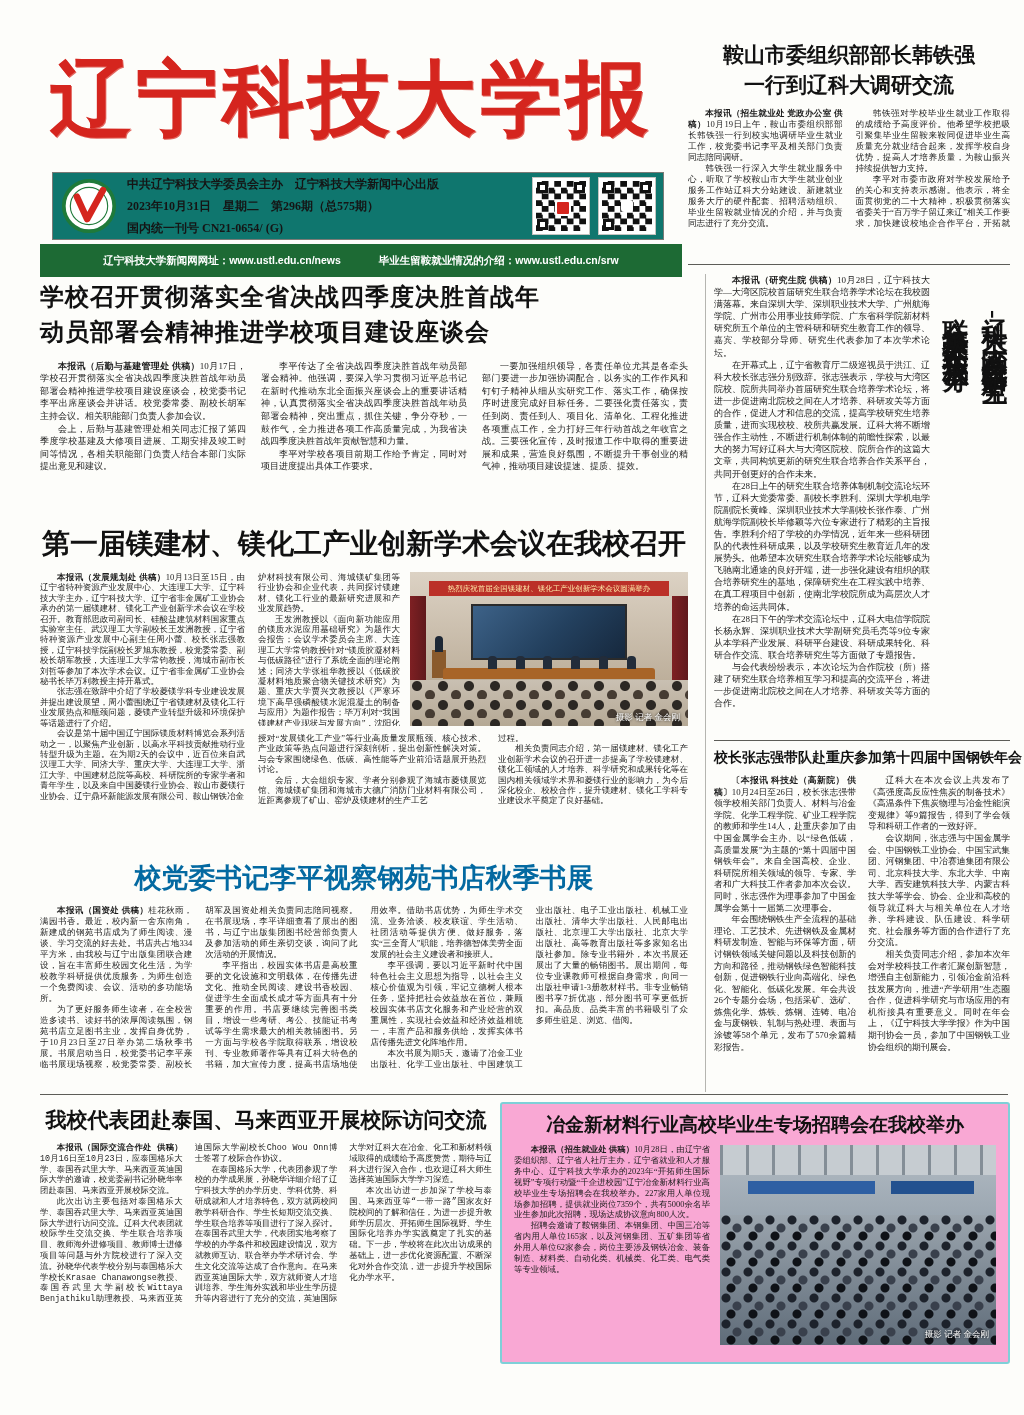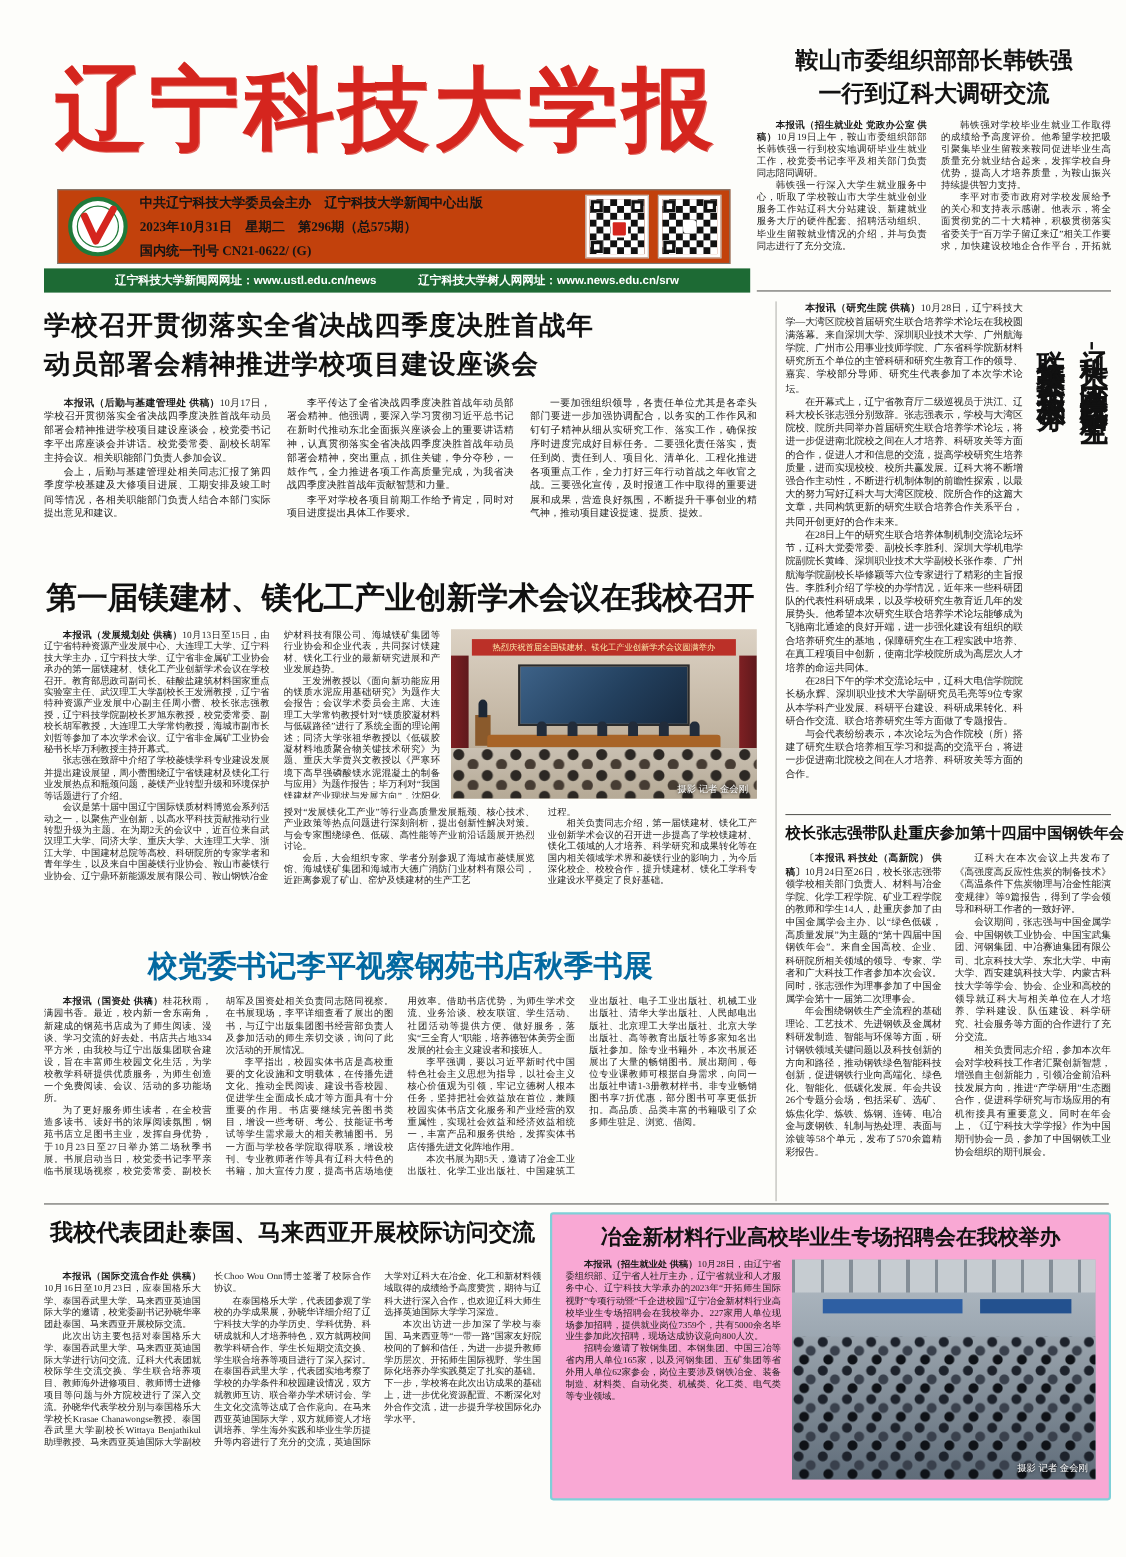--- a/index.html
+++ b/index.html
@@ -3,31 +3,31 @@
 <meta charset="utf-8">
 <style>
   html,body{margin:0;padding:0;background:#e8e8e4;}
   #page{position:relative;width:1024px;height:1415px;background:#fdfdfa;margin:0 auto;overflow:hidden;
         font-family:"Liberation Serif","DejaVu Serif",serif;color:#1c1c1c;}
   .abs{position:absolute;}
   
   .mast-title{left:50px;top:38px;width:616px;height:126px;font-size:82px;font-weight:900;color:#d5251e;
               letter-spacing:4px;line-height:124px;white-space:nowrap;text-shadow:1px 1px 0 #e2675f;}
   .info-box{left:52px;top:172px;width:612px;height:68px;border:1.5px solid #7a7a76;box-sizing:border-box;
-            display:flex;align-items:center;gap:10px;padding:4px 8px;background:#c2410c;}
+            display:flex;align-items:center;gap:10px;padding:4px 8px;background:#0f766e;}
   .logo{width:56px;height:56px;flex:0 0 auto;}
   .info-lines{flex:1;display:flex;flex-direction:column;gap:5px;}
   .il{font-size:12px;font-weight:700;color:#151515;white-space:nowrap;}
   .qr{position:relative;width:50px;height:50px;flex:0 0 auto;border:3px solid #fff;outline:1px solid #c4c4c0;
       background:conic-gradient(#111 25%,#fff 0 50%,#111 0 75%,#fff 0) 0 0/12.5px 12.5px;}
   .qr .eye{position:absolute;width:11px;height:11px;border:3px solid #111;background:#fff;box-sizing:border-box;}
   .qr .e1{left:1px;top:1px}.qr .e2{right:1px;top:1px}.qr .e3{left:1px;bottom:1px}
   .qr .dot{position:absolute;left:19px;top:19px;width:12px;height:12px;background:#fff;border-radius:3px;}
   .qr .dot.red{background:#d5251e;border:2px solid #fff;}
-  .green-bar{left:40px;top:244px;width:642px;height:22px;background:#1d6a34;color:#fff;display:flex;
+  .green-bar{left:40px;top:244px;width:642px;height:33px;background:#1d6a34;color:#fff;display:flex;
              justify-content:center;align-items:center;gap:38px;font-size:10.5px;font-weight:600;
              font-family:"Liberation Sans","DejaVu Sans",sans-serif;}
   
   .para{margin:0;text-indent:2em;text-align:justify;}
   .paras{display:contents;}
   .cont p:first-child{text-indent:0;}
   .lead{font-weight:700;}
   .body{overflow:hidden;}
   .rule{border-top:1px solid #5d5d58;height:0;}
   
@@ -81,21 +81,21 @@
   .art-steel .ht{font-size:14px;font-weight:900;text-align:right;color:#111;white-space:nowrap;}
   .art-steel .body{margin-top:8px;height:318px;column-count:2;column-gap:12px;font-size:8.8px;line-height:11.6px;}
   
   .art-book{left:40px;top:860px;width:648px;}
   .art-book .ht{font-size:27px;font-weight:900;text-align:center;color:#0369a1;}
   .art-book .body{margin-top:9px;height:170px;column-count:4;column-gap:13px;font-size:8.5px;line-height:11px;}
   .rule-mid{left:40px;top:1094px;width:968px;}
   
   .art-thai{left:40px;top:1106px;width:452px;}
   .art-thai .ht{font-size:21px;font-weight:900;text-align:center;color:#111;}
-  .art-thai .body{margin-top:22px;height:206px;column-count:3;column-gap:12px;font-size:8.4px;line-height:10.8px;}
+  .art-thai .body{margin-top:9px;height:206px;column-count:3;column-gap:12px;font-size:8.4px;line-height:10.8px;font-family:Liberation Mono, monospace;}
   
   .job-box{left:500px;top:1102px;width:510px;height:262px;border:2.5px solid #7fd0d8;border-radius:3px;
            box-sizing:border-box;padding:8px 12px;background:#f9a8d4;}
   .job-box .ht{font-size:19px;font-weight:900;text-align:center;color:#111;}
   .jb-flex{margin-top:7px;display:flex;gap:10px;}
   .jb-text{width:196px;height:198px;overflow:hidden;font-size:8.4px;line-height:10.9px;flex:0 0 auto;}
   .jb-photo{flex:1;height:200px;position:relative;overflow:hidden;
             background:linear-gradient(#b3bcc4 0%,#95a1ac 45%,#72808c 100%);}
   .jb-ceil{position:absolute;left:0;right:0;top:0;height:30px;
            background:repeating-linear-gradient(90deg,#848e97 0 3px,#c6ccd1 3px 26px);}
@@ -122,39 +122,39 @@
 
   <div class="abs info-box">
     <svg class="logo" viewBox="0 0 60 60">
       <circle cx="30" cy="30" r="27" fill="#fff" stroke="#1f7a3a" stroke-width="4"></circle>
       <circle cx="30" cy="30" r="20" fill="none" stroke="#1f7a3a" stroke-width="1.2"></circle>
       <path d="M17 20 L28 44 L45 13" stroke="#d5251e" stroke-width="7" fill="none" stroke-linecap="round" stroke-linejoin="round"></path>
     </svg>
     <div class="info-lines">
       <div class="il">中共辽宁科技大学委员会主办　辽宁科技大学新闻中心出版</div>
       <div class="il">2023年10月31日　星期二　第296期（总575期）</div>
-      <div class="il">国内统一刊号 CN21-0622/ (G)</div>
+      <div class="il">国内统一刊号 CN21-0654/ (G)</div>
     </div>
     <div class="qr">
       <i class="eye e1"></i>
         <i class="eye e2"></i>
         <i class="eye e3"></i>
         <i class="dot red"></i>
     </div>
     <div class="qr">
       <i class="eye e1"></i>
         <i class="eye e2"></i>
         <i class="eye e3"></i>
         <i class="dot"></i>
     </div>
   </div>
 
   <div class="abs green-bar">
     <span>辽宁科技大学新闻网网址：www.ustl.edu.cn/news</span>
-    <span>辽宁科技大学树人网网址：www.news.edu.cn/srw</span>
+    <span>毕业生留鞍就业情况的介绍：www.ustl.edu.cn/srw</span>
   </div>
 
   <div class="abs art-han">
     <div class="ht">鞍山市委组织部部长韩铁强</div>
     <div class="ht">一行到辽科大调研交流</div>
     <div class="body">
       <p class="para"><b class="lead">本报讯（招生就业处 党政办公室 供稿）</b><span>10月19日上午，鞍山市委组织部部长韩铁强一行到校实地调研毕业生就业工作，校党委书记李平及相关部门负责同志陪同调研。</span></p>
       <div class="paras"><p class="para">韩铁强一行深入大学生就业服务中心，听取了学校鞍山市大学生就业创业服务工作站辽科大分站建设、新建就业服务大厅的硬件配套、招聘活动组织、毕业生留鞍就业情况的介绍，并与负责同志进行了充分交流。</p><p class="para">韩铁强对学校毕业生就业工作取得的成绩给予高度评价。他希望学校把吸引聚集毕业生留鞍来鞍同促进毕业生高质量充分就业结合起来，发挥学校自身优势，提高人才培养质量，为鞍山振兴持续提供智力支持。</p><p class="para">李平对市委市政府对学校发展给予的关心和支持表示感谢。他表示，将全面贯彻党的二十大精神，积极贯彻落实省委关于“百万学子留辽来辽”相关工作要求，加快建设校地企合作平台，开拓就业岗位，助力辽宁全面振兴新突破三年行动首战告捷。</p></div>
     </div>
   </div>

